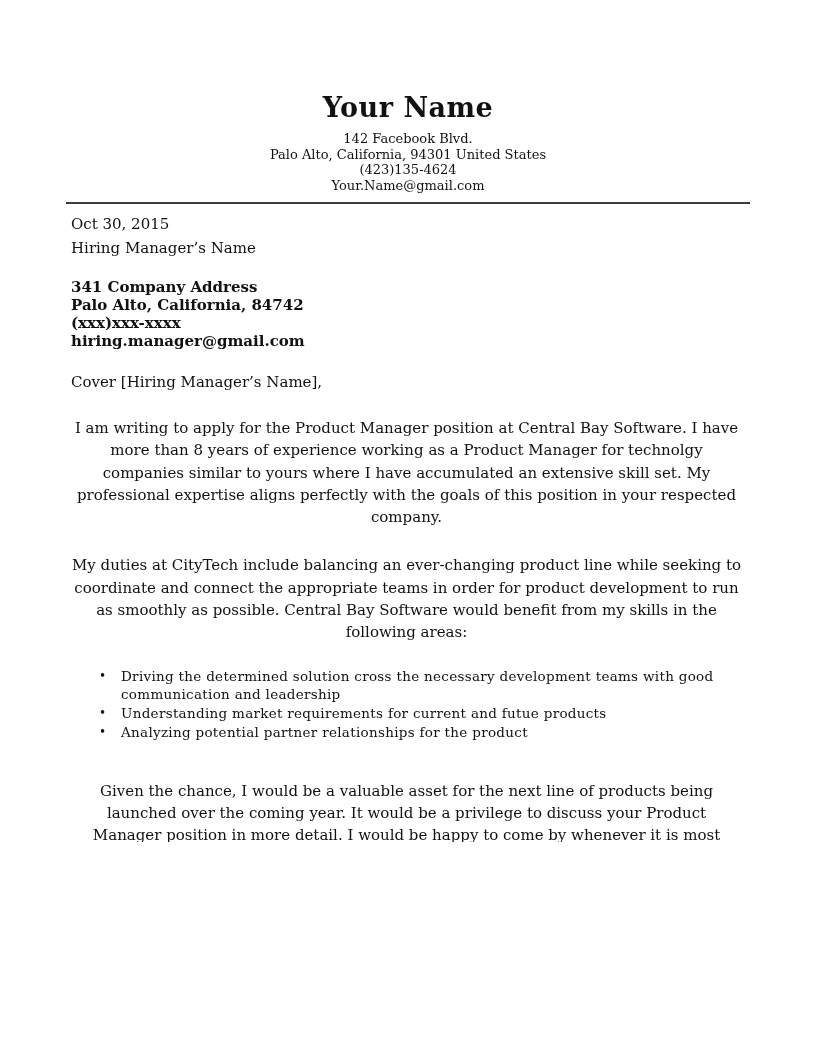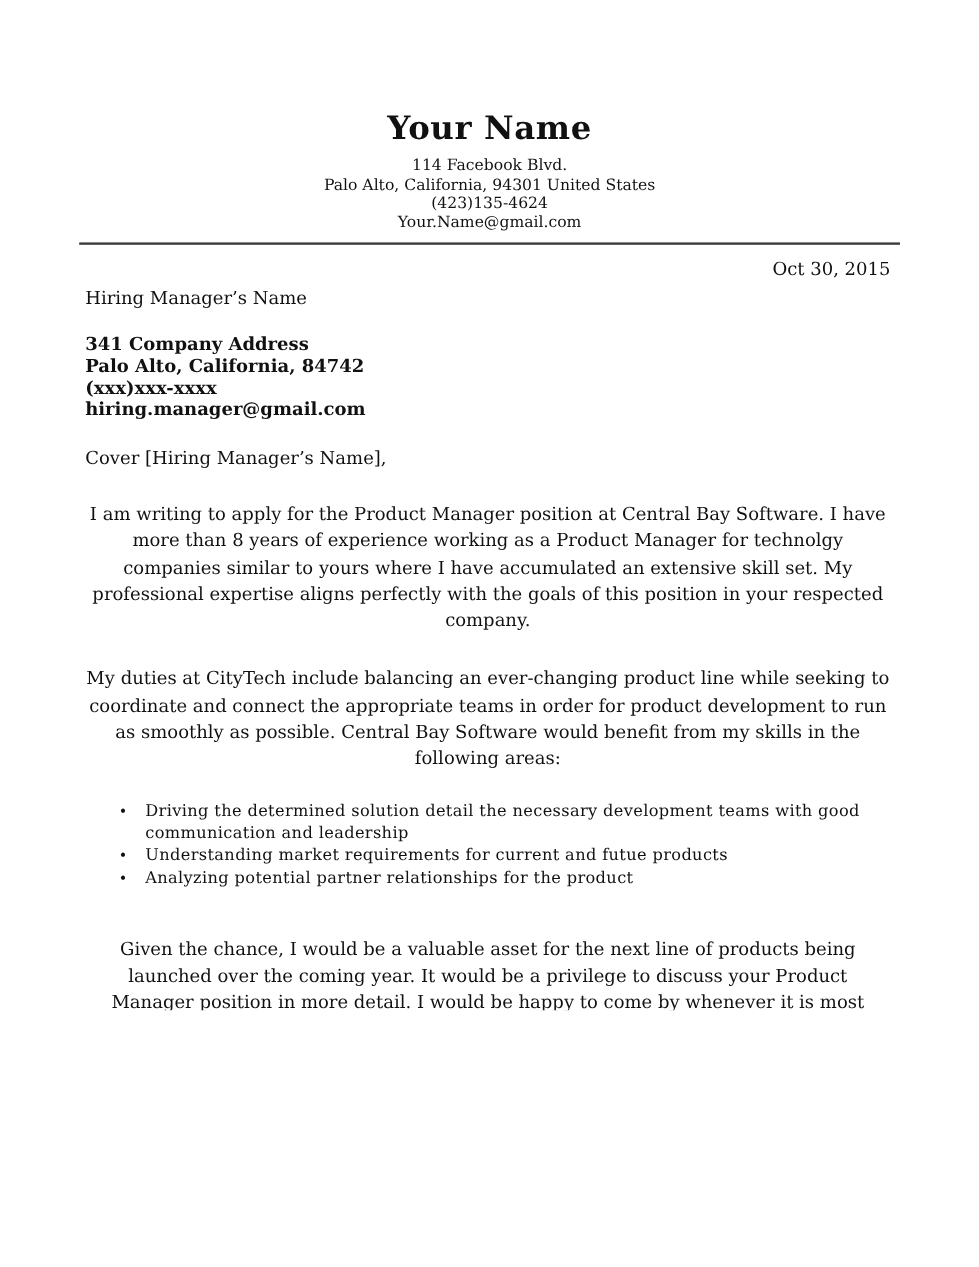--- a/index.html
+++ b/index.html
@@ -39,21 +39,20 @@
     height: 0;
   }
   
   .letter {
     margin: 0 74px 0 71px;
     font-size: 15px;
   }
   .date-line {
     margin-top: 9px;
     line-height: 22px;
-    text-align: right;
   }
   .recipient-line {
     margin-top: 2px;
     line-height: 22px;
   }
   .company-block {
     margin-top: 19px;
     line-height: 18px;
     font-weight: bold;
   }
@@ -98,21 +97,21 @@
     font-weight: bold;
   }
 </style>
 </head>
 <body>
 
 <div class="page">
 
   <div class="letterhead">
     <h1 class="name">Your Name</h1>
-    <p class="addr-line">114 Facebook Blvd.</p>
+    <p class="addr-line">142 Facebook Blvd.</p>
     <p class="addr-line">Palo Alto, California, 94301 United States</p>
     <p class="addr-line">(423)135-4624</p>
     <p class="addr-line">Your.Name@gmail.com</p>
   </div>
 
   <hr class="rule">
 
   <div class="letter">
 
     <div class="date-line">Oct 30, 2015</div>
@@ -125,21 +124,21 @@
       <p>hiring.manager@gmail.com</p>
     </div>
 
     <div class="salutation">Cover [Hiring Manager’s Name],</div>
 
     <p class="para intro">I am writing to apply for the Product Manager position at Central Bay Software. I have more than 8 years of experience working as a Product Manager for technolgy companies similar to yours where I have accumulated an extensive skill set. My professional expertise aligns perfectly with the goals of this position in your respected company.</p>
 
     <p class="para duties">My duties at CityTech include balancing an ever-changing product line while seeking to coordinate and connect the appropriate teams in order for product development to run as smoothly as possible. Central Bay Software would benefit from my skills in the following areas:</p>
 
     <ul class="skills">
-      <li>Driving the determined solution detail the necessary development teams with good communication and leadership</li>
+      <li>Driving the determined solution cross the necessary development teams with good communication and leadership</li>
       <li>Understanding market requirements for current and futue products</li>
       <li>Analyzing potential partner relationships for the product</li>
     </ul>
 
     <p class="para final">Given the chance, I would be a valuable asset for the next line of products being launched over the coming year. It would be a privilege to discuss your Product Manager position in more detail. I would be happy to come by whenever it is most convenient for you. Thank you for your time, and I am looking forward to hearing from you.</p>
 
     <div class="closing">Sincerely,</div>
     <div class="signature">Your Name</div>
 
   </div>

